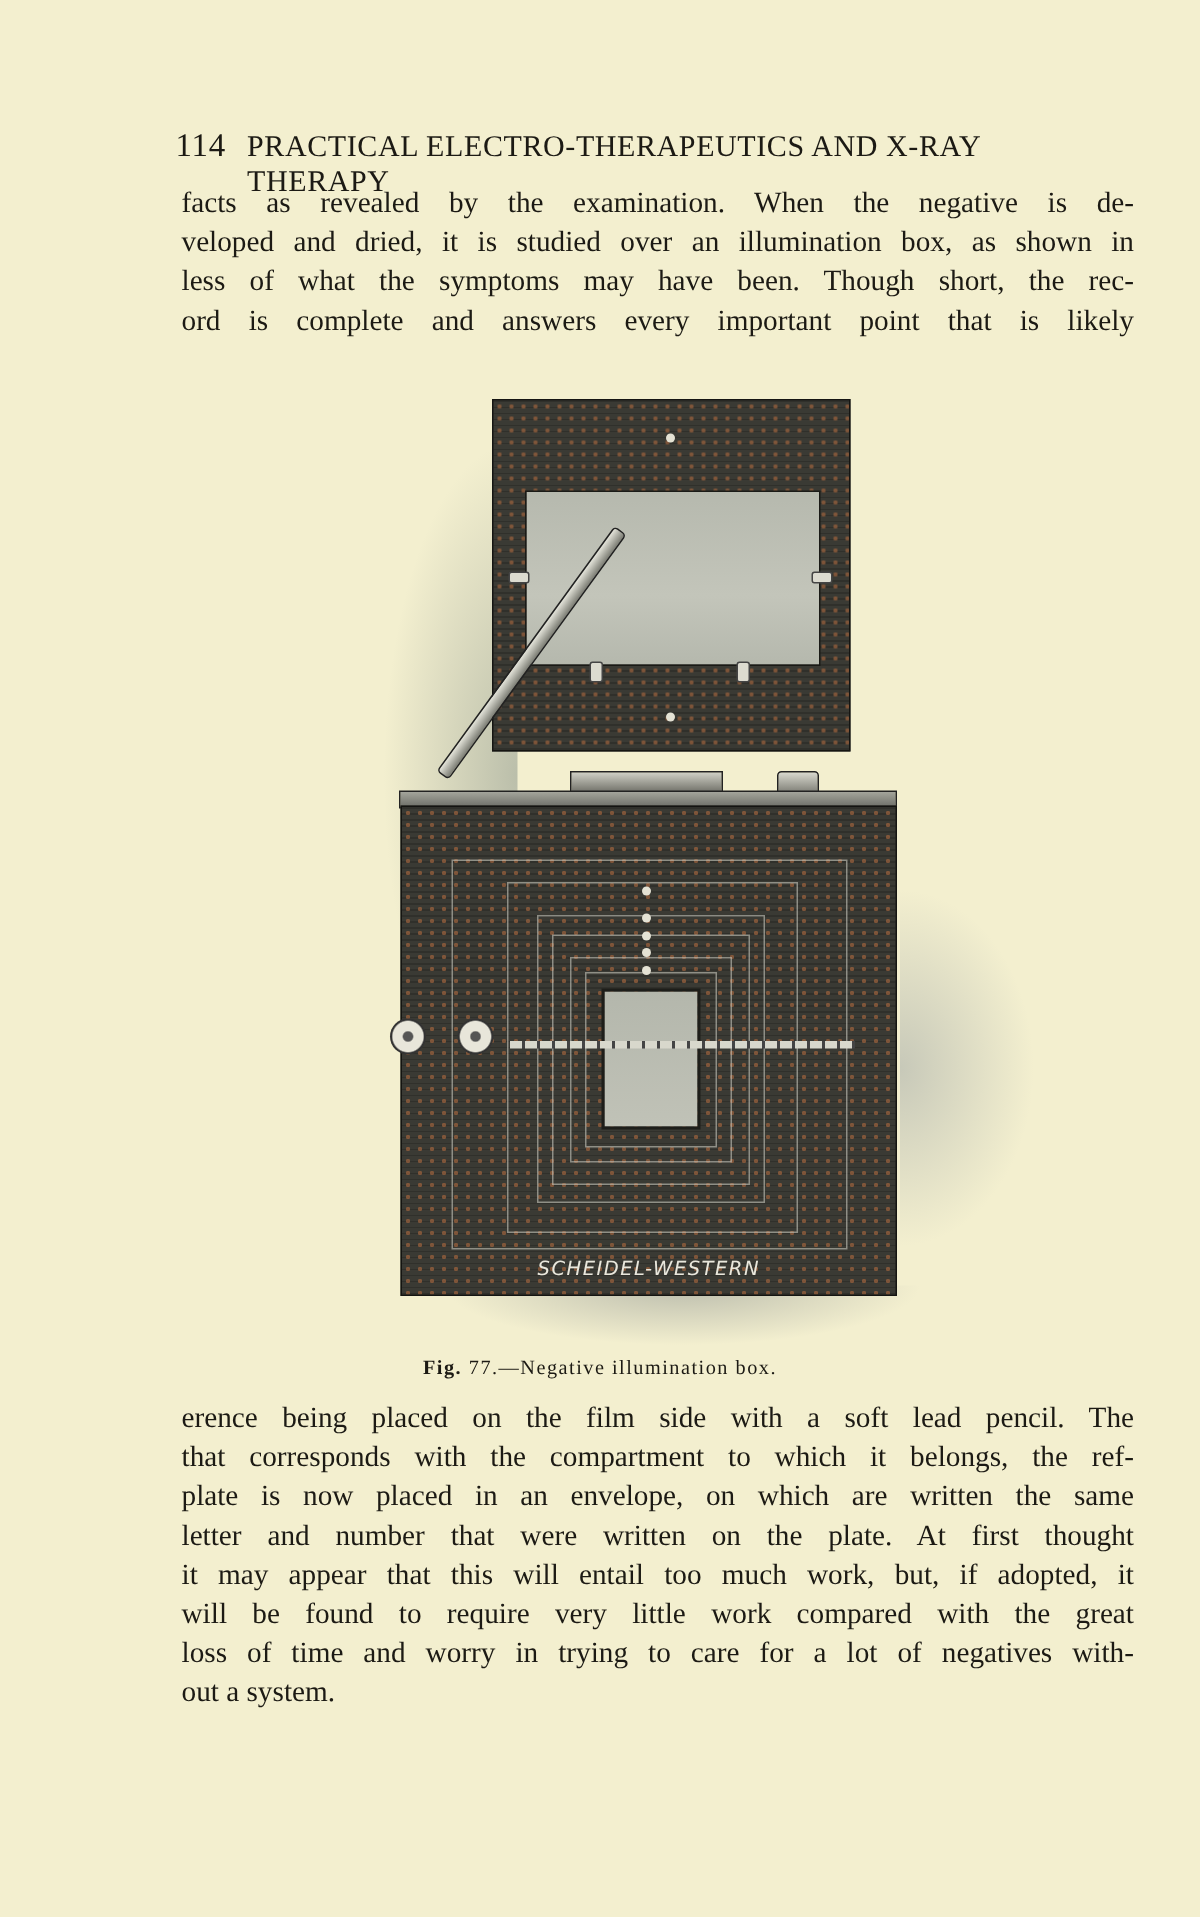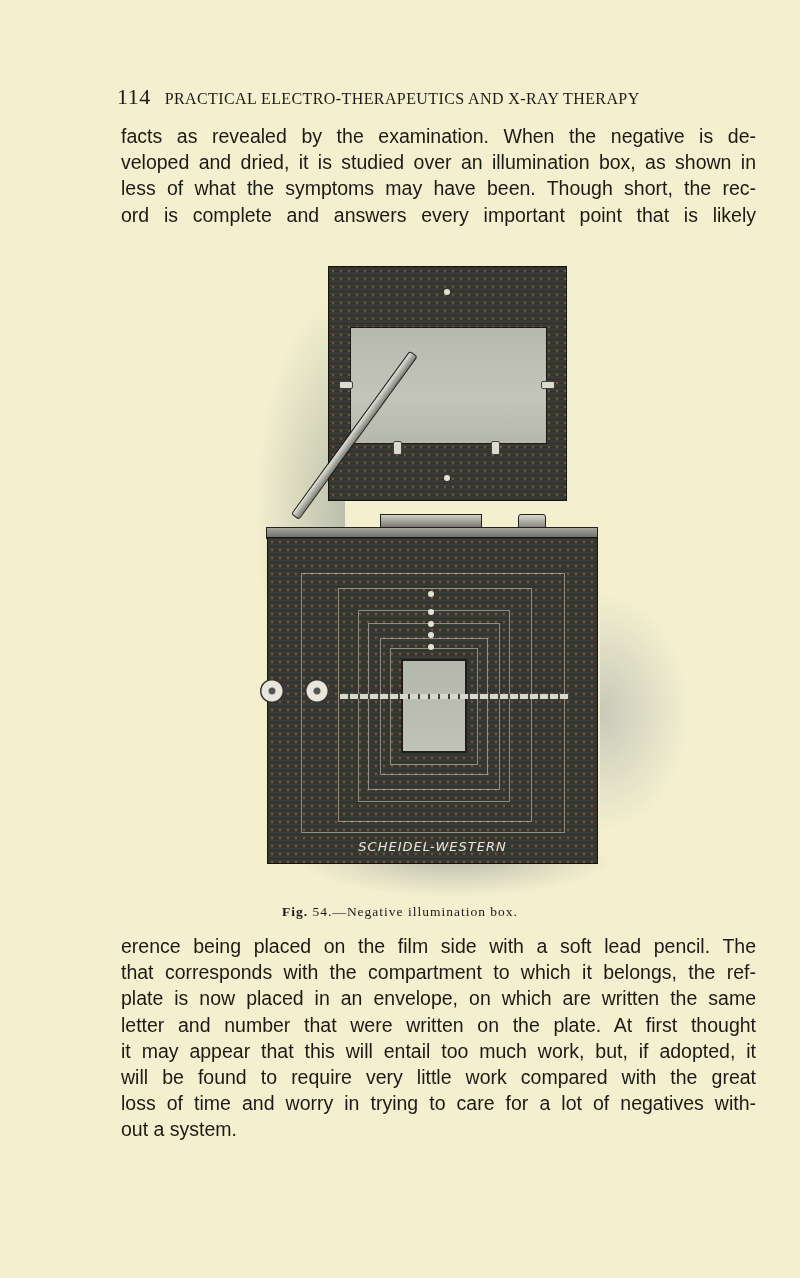--- a/index.html
+++ b/index.html
@@ -10,26 +10,26 @@
     overflow: hidden;
     font-family: "Liberation Serif", "DejaVu Serif", serif;
     color: #1c1a14;
   }
   .running-head {
     position: absolute; left: 117px; top: 84px; width: 580px;
     display: flex; align-items: baseline;
     font-family: "Liberation Serif", serif;
   }
   .page-num { font-size: 22px; margin-right: 14px; letter-spacing: 0.5px; }
-  .head-title { font-size: 16px; letter-spacing: 0.4px; text-transform: uppercase; }
+  .head-title { font-size: 20px; letter-spacing: 0.4px; text-transform: uppercase; }
   .para {
     position: absolute; left: 121px; width: 635px;
     font-size: 19.5px; line-height: 26.2px;
     text-align: justify; text-align-last: justify;
-    font-family: Liberation Sans, sans-serif;
+    font-family: Liberation Serif, serif;
   }
   .para1 { top: 123px; }
   .para2 { top: 933px; }
   .para .line { display: block; text-align: justify; text-align-last: justify; white-space: nowrap; }
   .para .line.final { text-align-last: left; }
 
   
   .figure { position: absolute; left: 255px; top: 262px; width: 390px; height: 640px; }
   .shadow {
     position: absolute; left: 0; top: 30px; width: 90px; height: 450px;
@@ -160,21 +160,21 @@
   </div>
 
   <div class="arm"></div>
   <div class="rail"></div>
   <div class="roller" style="left:5px; top:417px;"></div>
   <div class="roller" style="left:50px; top:417px;"></div>
 </div>
 
 <div class="caption">
   <b>Fig.</b>
-  <span>54.—Negative illumination box.</span>
+  <span>77.—Negative illumination box.</span>
 </div>
 
 <div class="para para2">
   <span class="line">erence being placed on the film side with a soft lead pencil.  The</span>
   <span class="line">that corresponds with the compartment to which it belongs, the ref-</span>
   <span class="line">plate is now placed in an envelope, on which are written the same</span>
   <span class="line">letter and number that were written on the plate.  At first thought</span>
   <span class="line">it may appear that this will entail too much work, but, if adopted, it</span>
   <span class="line">will be found to require very little work compared with the great</span>
   <span class="line">loss of time and worry in trying to care for a lot of negatives with-</span>

